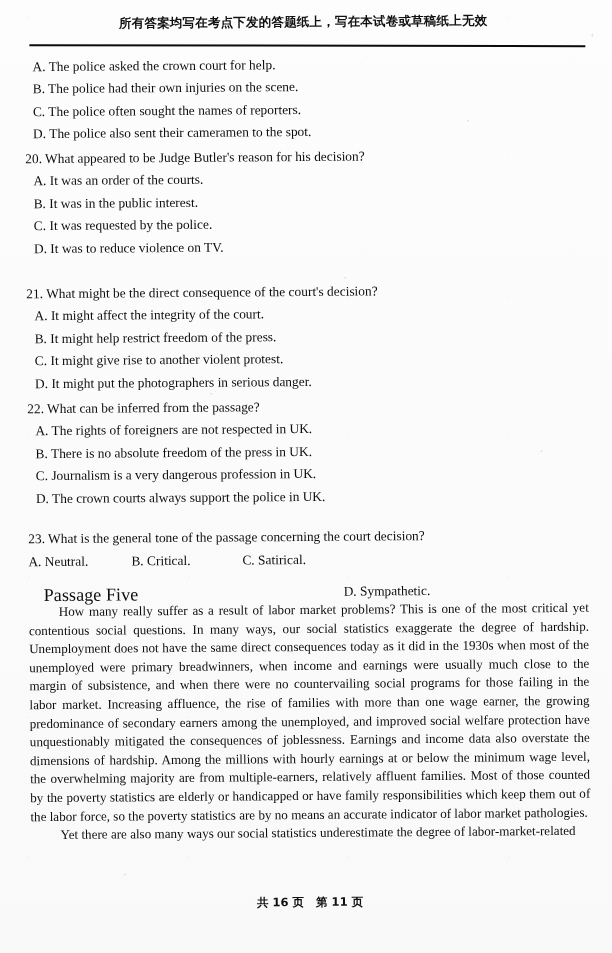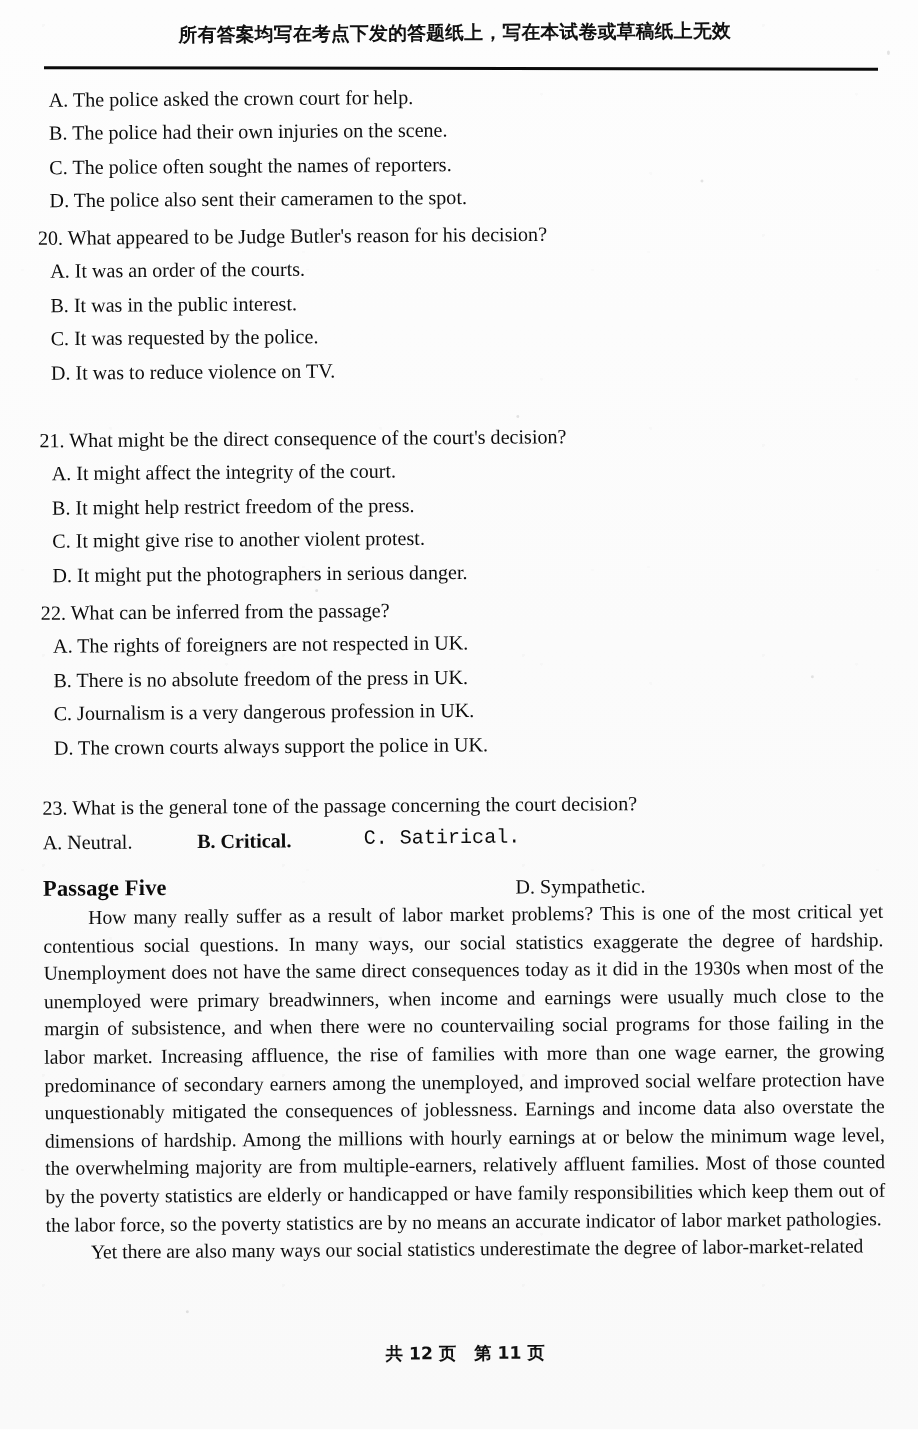--- a/index.html
+++ b/index.html
@@ -93,31 +93,31 @@
   
   .opt-row {
     position: relative;
     height: 18px;
     font-size: 13.4px;
     padding-left: 0px;
     white-space: nowrap;
   }
   .opt-row span { position: absolute; top: 0; }
   .opt-inline-0 { left: 0px; text-align: center; }
-  .opt-inline-1 { left: 103px; font-weight: bold; }
-  .opt-inline-2 { left: 214px; font-family: Liberation Mono, monospace; }
+  .opt-inline-1 { left: 103px; }
+  .opt-inline-2 { left: 214px; }
   .opt-inline-3 { left: 315px; margin-top: 32px; }
 
   
   .passage-title {
     position: absolute;
-    left: 27px;
+    left: 42px;
     top: 583px;
-    font-size: 15px;
-    font-weight: bold;
+    font-size: 18px;
+    font-weight: normal;
     letter-spacing: 0.1px;
   }
   .passage-body {
     position: absolute;
     left: 27px;
     top: 601px;
     width: 560px;
     font-size: 13.1px;
     line-height: 18.6px;
     text-align: justify;
@@ -202,21 +202,21 @@
     </div>
 
     <div class="passage-title">Passage Five</div>
 
     <div class="passage-body">
       <p>How many really suffer as a result of labor market problems? This is one of the most critical yet contentious social questions. In many ways, our social statistics exaggerate the degree of hardship. Unemployment does not have the same direct consequences today as it did in the 1930s when most of the unemployed were primary breadwinners, when income and earnings were usually much close to the margin of subsistence, and when there were no countervailing social programs for those failing in the labor market. Increasing affluence, the rise of families with more than one wage earner, the growing predominance of secondary earners among the unemployed, and improved social welfare protection have unquestionably mitigated the consequences of joblessness. Earnings and income data also overstate the dimensions of hardship. Among the millions with hourly earnings at or below the minimum wage level, the overwhelming majority are from multiple-earners, relatively affluent families. Most of those counted by the poverty statistics are elderly or handicapped or have family responsibilities which keep them out of the labor force, so the poverty statistics are by no means an accurate indicator of labor market pathologies.</p>
       <p>Yet there are also many ways our social statistics underestimate the degree of labor-market-related</p>
     </div>
 
     <div class="footer">
-      <span class="seg">共 12 页</span>
+      <span class="seg">共 16 页</span>
       <span class="seg">第 11 页</span>
     </div>
 
     <div class="speck" style="left:594px; top:36px; width:2px; height:3px;"></div>
     <div class="speck" style="left:469px; top:121px; width:2px; height:2px;"></div>
     <div class="speck" style="left:345px; top:277px; width:2px; height:2px;"></div>
     <div class="speck" style="left:210px; top:392px; width:2px; height:2px;"></div>
     <div class="speck" style="left:540px; top:452px; width:2px; height:2px;"></div>
     <div class="speck" style="left:120px; top:872px; width:2px; height:2px;"></div>
 

